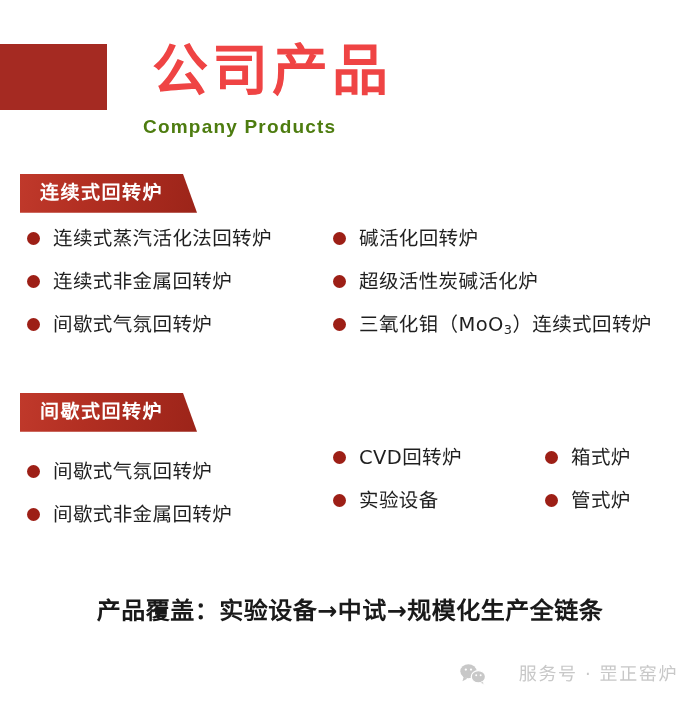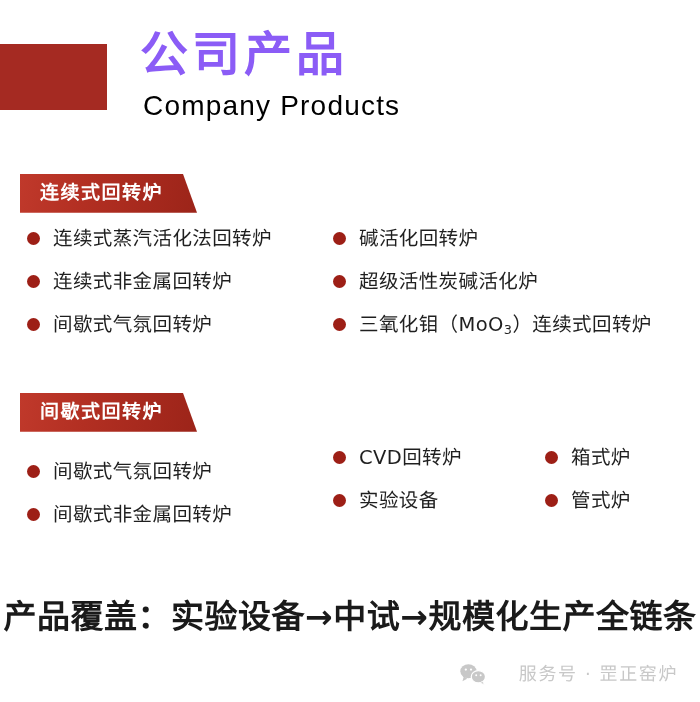--- a/index.html
+++ b/index.html
@@ -34,32 +34,32 @@
     height: 66px;
     background: #a52a22;
   }
   .header-titles {
     position: absolute;
     left: 140px;
     top: 26px;
     width: 540px;
   }
   .header-title-cn {
-    font-size: 48px;
-    font-weight: 700;
-    color: #8b5cf6;
+    font-size: 56px;
+    font-weight: 700;
+    color: #ef4444;
     letter-spacing: 4px;
     line-height: 1.18;
-    margin: 0;
+    margin: 12px;
     font-family: "DejaVu Sans", "Liberation Sans", sans-serif;
   }
   .header-title-en {
-    font-size: 28px;
-    font-weight: 400;
-    color: #000000;
+    font-size: 19px;
+    font-weight: 700;
+    color: #4d7c0f;
     letter-spacing: 1.2px;
     margin: 6px 0 0 3px;
     line-height: 1.2;
     font-family: "Liberation Sans", sans-serif;
   }
 
   
   .section {
     position: absolute;
     left: 0;
@@ -131,21 +131,21 @@
   .sec2 .col-1 { position: absolute; left: 333px; }
   .sec2 .col-2 { position: absolute; left: 545px; text-align: right; }
 
   
   .tagline {
     position: absolute;
     left: 0;
     top: 596px;
     width: 700px;
     text-align: center;
-    font-size: 33px;
+    font-size: 24px;
     font-weight: 700;
     color: #1a1a1a;
     letter-spacing: 0.5px;
     line-height: 1.25;
     font-family: "DejaVu Sans", "Liberation Sans", sans-serif;
   }
 
   
   .footer {
     position: absolute;

